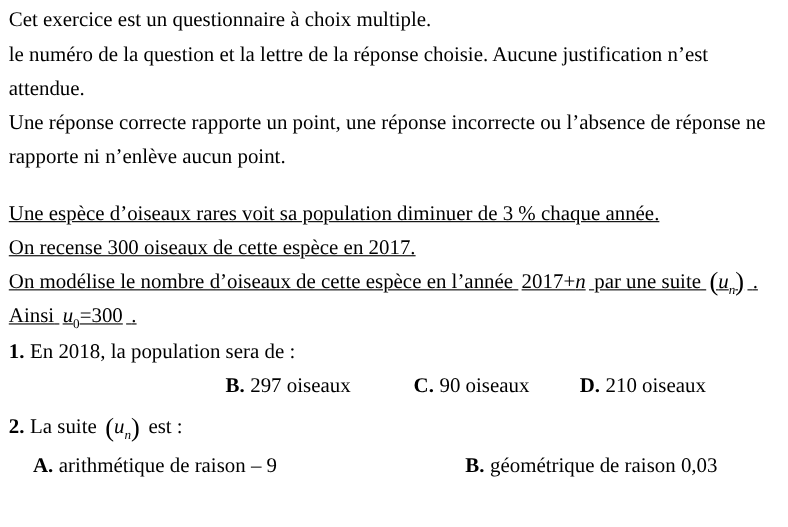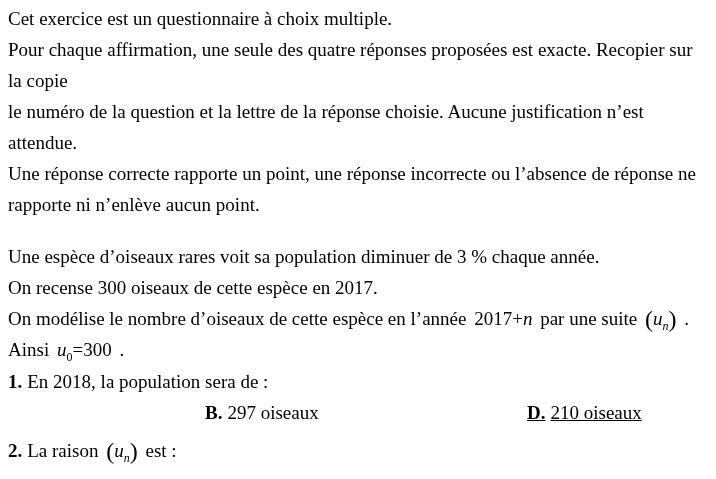--- a/index.html
+++ b/index.html
@@ -12,34 +12,34 @@
     overflow: hidden;
   }
   .page { padding: 3px 6px 0 8px; }
 
   .intro p {
     margin: 0;
     line-height: 31px;
   }
 
   .problem { margin-top: 21px; }
-  .problem .line { line-height: 31px; }
+  .problem .line { line-height: 31px; text-decoration: underline; }
 
   .question-line { line-height: 31px; }
   .q1 { margin-top: 1px; }
   .q2 { margin-top: 7px; }
 
   .qnum { font-weight: bold; margin-right: 5px; }
 
   .options-row { position: relative; height: 31px; line-height: 31px; }
   .options-row .opt { position: absolute; top: 0; white-space: nowrap; }
   .q1 .opt-a { left: 22px; }
   .q1 .opt-b { left: 197px; }
   .q1 .opt-c { left: 368px; }
-  .q1 .opt-d { left: 519px; text-decoration: underline; }
+  .q1 .opt-d { left: 519px; }
 
   .q2 .options-row { height: 33px; line-height: 33px; }
   .q2 .options { margin-top: 3px; }
   .q2 .opt-left { left: 22px; }
   .q2 .opt-right { left: 415px; }
 
   .opt-letter { font-weight: bold; margin-right: 5px; }
 
   
   .math { white-space: nowrap; margin: 0 3px; }
@@ -52,21 +52,20 @@
   }
   sub.msub.it { font-style: italic; }
 </style>
 </head>
 <body>
 
 <div class="page">
 
   <div class="intro">
     <p>Cet exercice est un questionnaire à choix multiple.</p>
-    <p>Pour chaque affirmation, une seule des quatre réponses proposées est exacte. Recopier sur la copie</p>
     <p>le numéro de la question et la lettre de la réponse choisie. Aucune justification n’est attendue.</p>
     <p>Une réponse correcte rapporte un point, une réponse incorrecte ou l’absence de réponse ne</p>
     <p>rapporte ni n’enlève aucun point.</p>
   </div>
 
   <div class="problem">
     <div class="line">Une espèce d’oiseaux rares voit sa population diminuer de 3 % chaque année.</div>
     <div class="line">On recense 300 oiseaux de cette espèce en 2017.</div>
     <div class="line">
       <span>On modélise le nombre d’oiseaux de cette espèce en l’année</span>
@@ -81,27 +80,28 @@
       <span>.</span>
     </div>
   </div>
 
   <div class="q1">
     <div class="question-line">
       <span class="qnum">1.</span><span>En 2018, la population sera de :</span>
     </div>
     <div class="options-row">
       <span class="opt opt-b"><span class="opt-letter">B.</span><span>297 oiseaux</span></span>
+      <span class="opt opt-c"><span class="opt-letter">C.</span><span>90 oiseaux</span></span>
       <span class="opt opt-d"><span class="opt-letter">D.</span><span>210 oiseaux</span></span>
     </div>
   </div>
 
   <div class="q2">
     <div class="question-line">
-      <span class="qnum">2.</span><span>La raison</span>
+      <span class="qnum">2.</span><span>La suite</span>
       <span class="math"><span class="paren">(</span><span class="mvar">u</span><sub class="msub it">n</sub><span class="paren">)</span></span>
       <span>est :</span>
     </div>
     <div class="options">
       <div class="options-row">
         <span class="opt opt-left"><span class="opt-letter">A.</span><span>arithmétique de raison – 9</span></span>
         <span class="opt opt-right"><span class="opt-letter">B.</span><span>géométrique de raison 0,03</span></span>
       </div>
 
     </div>

